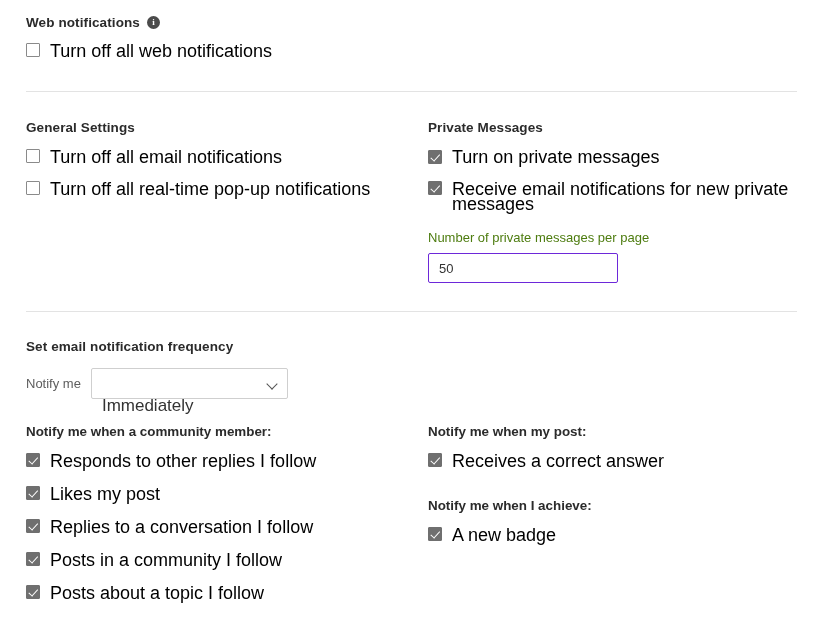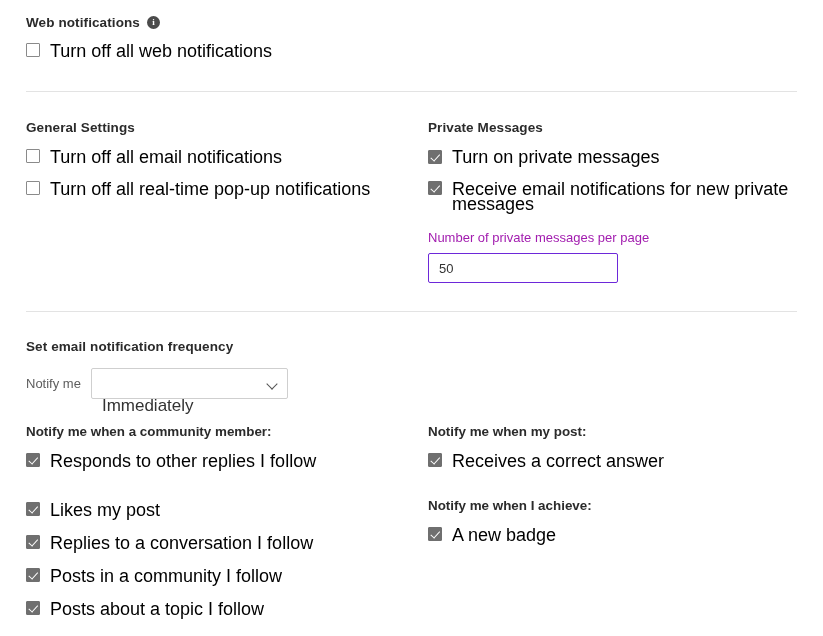--- a/index.html
+++ b/index.html
@@ -98,21 +98,21 @@
   }
   .col-left {
     width: 402px;
     flex: 0 0 402px;
   }
   .col-right {
     flex: 1 1 auto;
   }
   .sub-label {
     font-size: 13px;
-    color: #a21caf;
+    color: #4d7c0f;
     margin-top: 18px;
   }
   .text-input {
     margin-top: 8px;
     width: 190px;
     height: 30px;
     box-sizing: border-box;
     border: 1px solid #6d28d9;
     background: #ffffff;
     border-radius: 2px;
@@ -240,21 +240,21 @@
     </div>
   </div>
 
   <div class="section cols" style="padding-top:25px;">
     <div class="col-left">
       <div class="grouphead">Notify me when a community member:</div>
       <div class="check-row" style="margin-top:14px;">
         <span class="box checked"></span>
         <span class="label">Responds to other replies I follow</span>
       </div>
-      <div class="check-row" style="margin-top:33px;">
+      <div class="check-row" style="margin-top:17px;">
         <span class="box checked"></span>
         <span class="label">Likes my post</span>
       </div>
       <div class="check-row" style="margin-top:17px;">
         <span class="box checked"></span>
         <span class="label">Replies to a conversation I follow</span>
       </div>
       <div class="check-row" style="margin-top:17px;">
         <span class="box checked"></span>
         <span class="label">Posts in a community I follow</span>

